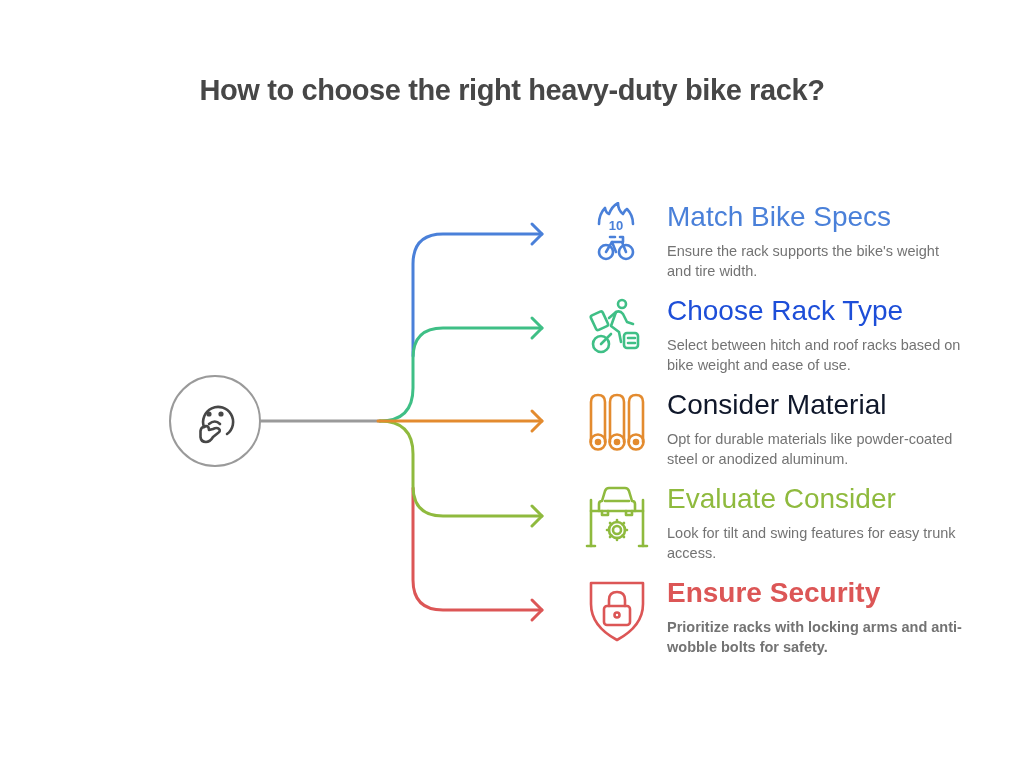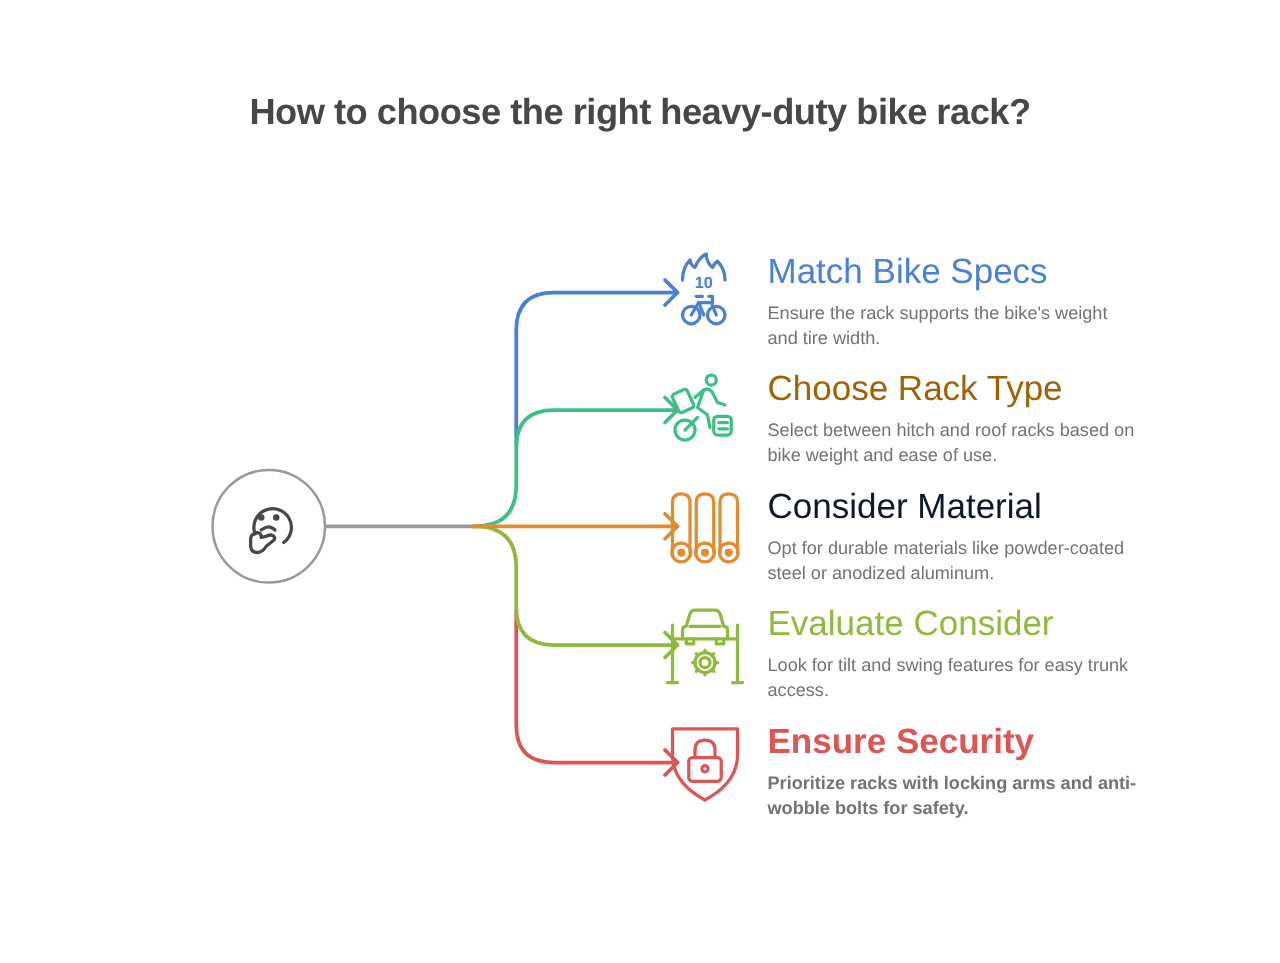--- a/index.html
+++ b/index.html
@@ -41,21 +41,21 @@
       border: 2.5px solid #9a9a9a;
       border-radius: 50%;
       box-sizing: border-box;
       background: #ffffff;
       display: flex;
       align-items: center;
       justify-content: center;
     }
     .branch {
       position: absolute;
-      left: 532px;
+      left: 585px;
       width: 440px;
       height: 90px;
     }
     .branch .icon {
       position: absolute;
       left: 0;
       top: 0;
       width: 64px;
       height: 64px;
     }
@@ -130,21 +130,21 @@
   <svg class="icon" viewBox="0 0 64 64" fill="none" stroke="#3fbf86" stroke-width="2.6" stroke-linecap="round" stroke-linejoin="round">
     <circle cx="37" cy="8" r="4"></circle>
     <rect x="8" y="17" width="13" height="16" rx="2" transform="rotate(-25 14 25)"></rect>
     <path d="M24 22 L31 16 Q35 14 38 18 L42 26 L48 28"></path>
     <path d="M31 16 L26 30 L34 36 L36 46"></path>
     <circle cx="16" cy="48" r="8"></circle>
     <path d="M16 48 L26 38"></path>
     <rect x="39" y="37" width="14" height="15" rx="3"></rect>
     <path d="M43 42 H50 M43 47 H50"></path>
   </svg>
-  <div class="heading" style="color:#a16207;">Choose Rack Type</div>
+  <div class="heading" style="color:#1d4ed8;">Choose Rack Type</div>
   <div class="desc">Select between hitch and roof racks based on bike weight and ease of use.</div>
 </div>
 
 <div class="branch" style="top:390px;">
   <svg class="icon" viewBox="0 0 64 64" fill="none" stroke="#e38b2f" stroke-width="2.6" stroke-linecap="round" stroke-linejoin="round">
     <path d="M6 52 V12 Q6 5 13 5 Q20 5 20 12 V52"></path>
     <path d="M25 52 V12 Q25 5 32 5 Q39 5 39 12 V52"></path>
     <path d="M44 52 V12 Q44 5 51 5 Q58 5 58 12 V52"></path>
     <circle cx="13" cy="52" r="7.5"></circle>
     <circle cx="32" cy="52" r="7.5"></circle>

